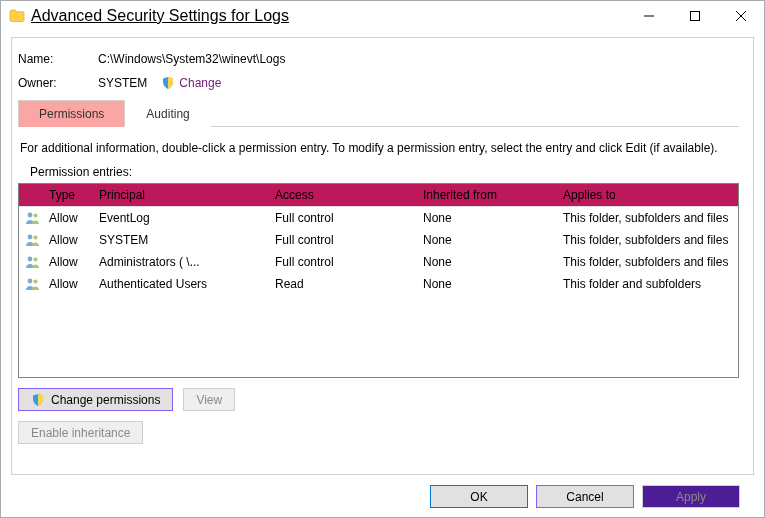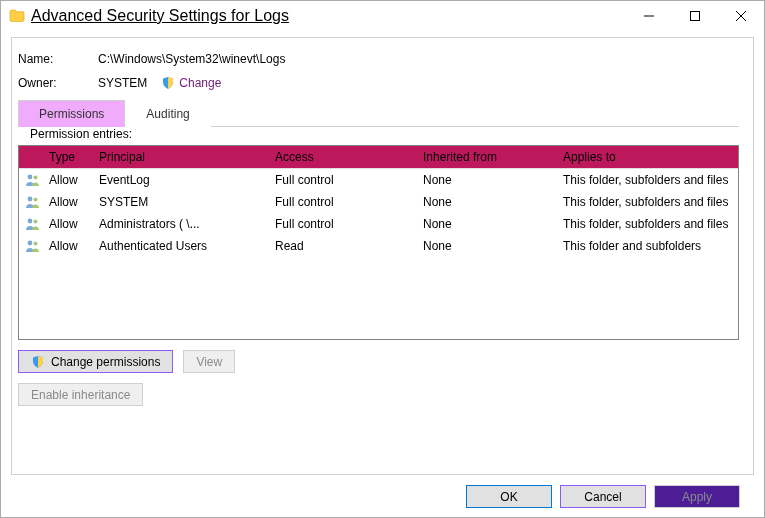--- a/index.html
+++ b/index.html
@@ -53,21 +53,21 @@
     padding:6px 20px;
     border:1px solid transparent;
     border-bottom:none;
     color:#333;
     margin-bottom:-1px;
     cursor:default;
     background:#fff;
   }
   .tab.active {
     border-color:#d0d0d0;
-    background:#f0abfc;
+    background:#fca5a5;
     position:relative;
     top:0;
   }
   .infotext { margin:14px 2px 10px 2px; }
   .entries-lbl { margin:0 2px 4px 12px; }
 
   
   .listview {
     border:1px solid #828282;
     height:195px;
@@ -109,21 +109,21 @@
   .btn.default { border-color:#0078d7; }
   .btn .shield { margin-right:6px; }
 
   
   .footer {
     display:flex;
     justify-content:flex-end;
     gap:8px;
     padding:10px 14px 0 0;
   }
-  .footer .btn { width:86px; justify-content:center; background:#e1e1e1; }
+  .footer .btn { width:98px; justify-content:center; background:#e1e1e1; }
   .footer .btn.default { background:#e1e1e1; }
   .footer .btn.disabled { background:#4c1d95; }
 
   
   svg { display:block; }
 </style>
 </head>
 <body>
 
 <div class="titlebar">
@@ -172,20 +172,21 @@
         </span>
         <span>Change</span>
       </span>
     </div>
 
     <div class="tabs">
       <div class="tab active"><span>Permissions</span></div>
       <div class="tab"><span>Auditing</span></div>
     </div>
 
+    <div class="infotext">For additional information, double-click a permission entry. To modify a permission entry, select the entry and click Edit (if available).</div>
     <div class="entries-lbl">Permission entries:</div>
 
     <div class="listview">
       <div class="listhead">
         <div class="col icon"></div>
         <div class="col type">Type</div>
         <div class="col principal">Principal</div>
         <div class="col access">Access</div>
         <div class="col inherited">Inherited from</div>
         <div class="col applies">Applies to</div>

